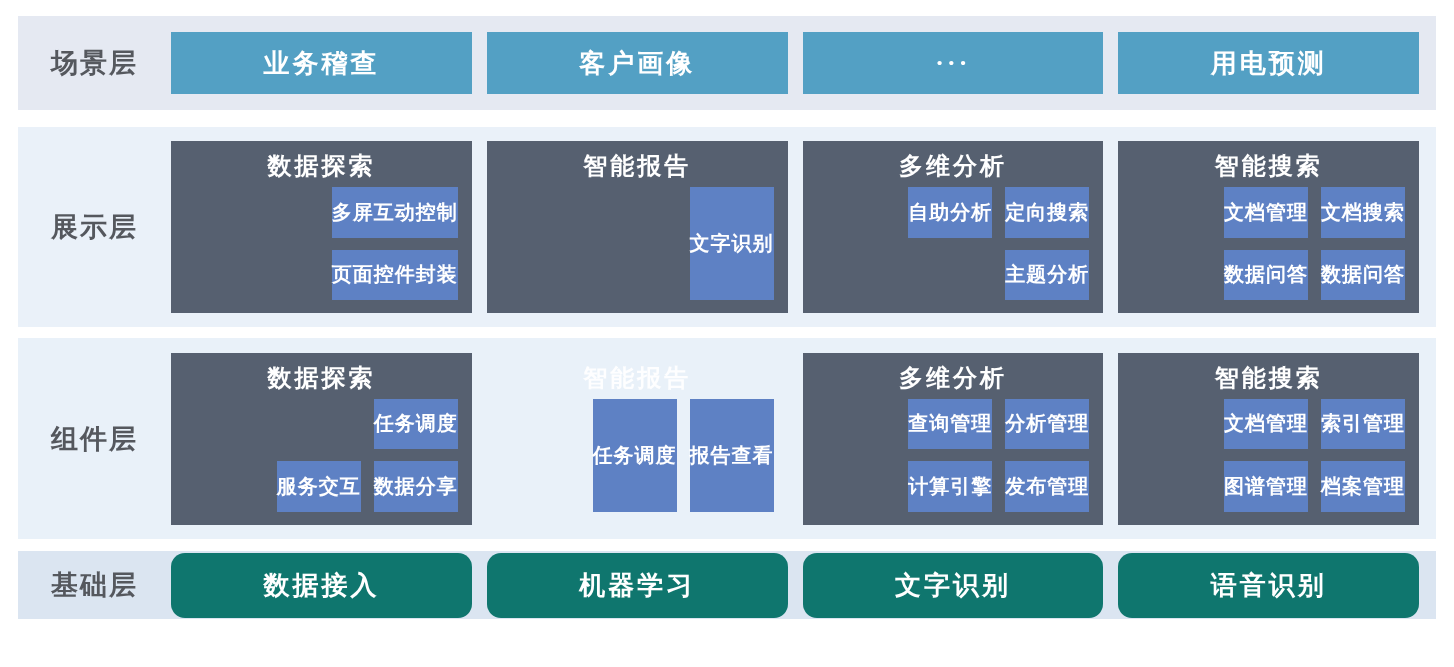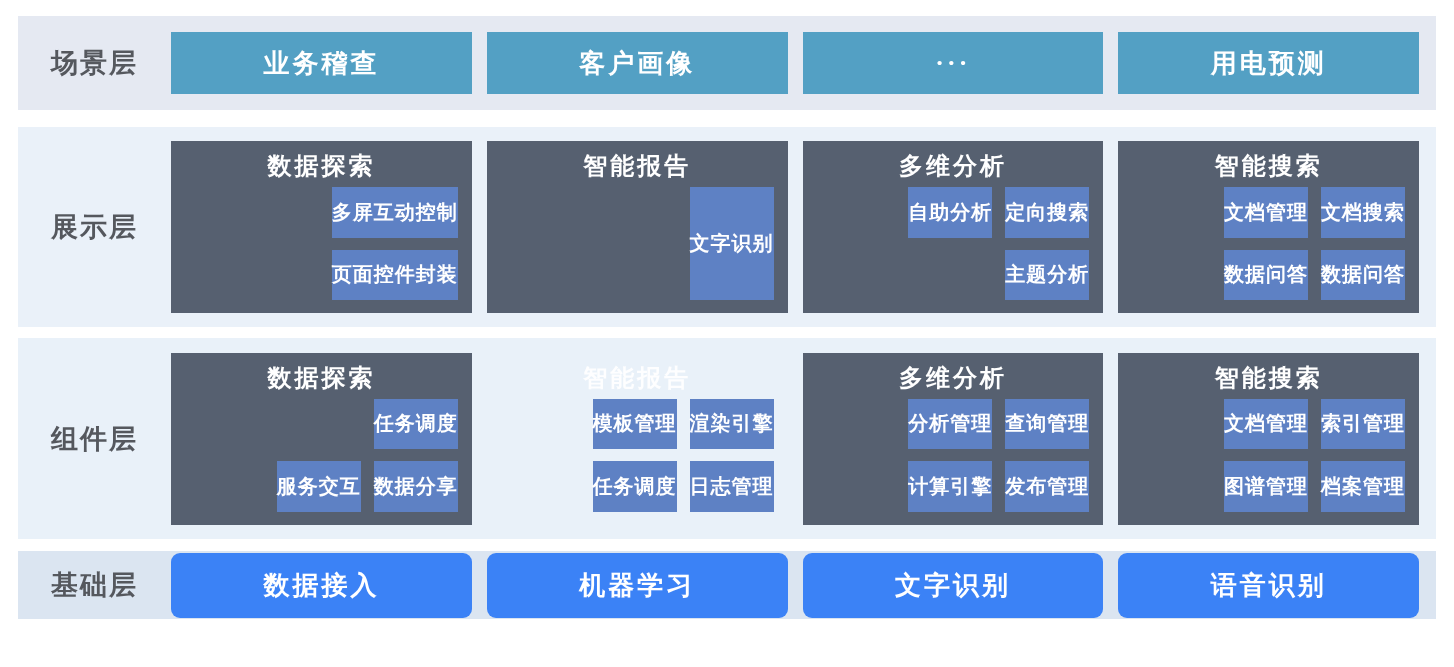--- a/index.html
+++ b/index.html
@@ -14,21 +14,21 @@
 
   .band-label{width:153px;flex:0 0 153px;display:flex;align-items:center;justify-content:center;
     font-weight:bold;font-size:27px;color:#55585e;letter-spacing:2px;}
   .band-content{flex:1;display:grid;grid-template-columns:repeat(4,1fr);gap:15px;
     align-items:center;padding-right:17px;height:100%;font-weight:bold;}
 
   .serif{font-family:"Liberation Serif","DejaVu Serif",serif;}
 
   .pill{height:62px;background:#53a0c4;color:#ffffff;font-size:26px;
     display:flex;align-items:center;justify-content:center;letter-spacing:3px;}
-  .base-pill{height:65px;background:#3b82f6;border-radius:9px;color:#ffffff;font-size:26px;
+  .base-pill{height:65px;background:#0f766e;border-radius:14px;color:#ffffff;font-size:26px;
     display:flex;align-items:center;justify-content:center;letter-spacing:3px;}
 
   .card{height:172px;background:#566070;box-sizing:border-box;padding:4px 14px 13px 14px;
     display:flex;flex-direction:column;}
   .card.ghost{background:transparent;}
   .card-title{height:42px;line-height:42px;text-align:center;color:#ffffff;font-size:24px;letter-spacing:3px;}
   .card.ghost .card-title{color:rgba(255,255,255,0.93);}
   .card-rows{flex:1;display:flex;flex-direction:column;gap:12px;align-items:flex-end;}
   .card-row{flex:1;display:flex;gap:13px;}
   .cbtn{flex:1;background:#5e81c4;color:#ffffff;font-size:20px;letter-spacing:1px;
@@ -118,36 +118,32 @@
             <div class="cbtn serif">服务交互</div>
             <div class="cbtn serif">数据分享</div>
           </div>
         </div>
       </div>
 
       <div class="card ghost">
         <div class="card-title serif">智能报告</div>
         <div class="card-rows">
           <div class="card-row">
-            <div class="cbtn serif">模板管理</div>
-            <div class="cbtn serif">渲染引擎</div>
-          </div>
-          <div class="card-row">
             <div class="cbtn serif">任务调度</div>
-            <div class="cbtn serif">日志管理</div>
+            <div class="cbtn serif">报告查看</div>
           </div>
         </div>
       </div>
 
       <div class="card">
         <div class="card-title serif">多维分析</div>
         <div class="card-rows">
           <div class="card-row">
+            <div class="cbtn serif">查询管理</div>
             <div class="cbtn serif">分析管理</div>
-            <div class="cbtn serif">查询管理</div>
           </div>
           <div class="card-row">
             <div class="cbtn serif">计算引擎</div>
             <div class="cbtn serif">发布管理</div>
           </div>
         </div>
       </div>
 
       <div class="card">
         <div class="card-title serif">智能搜索</div>

